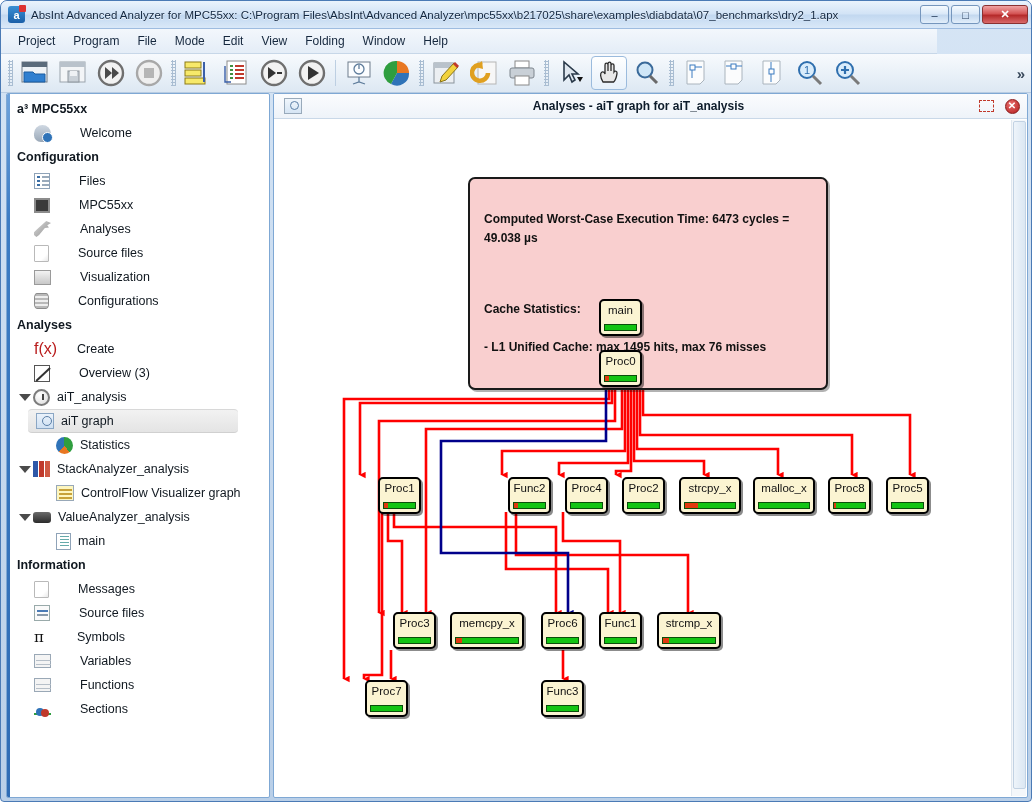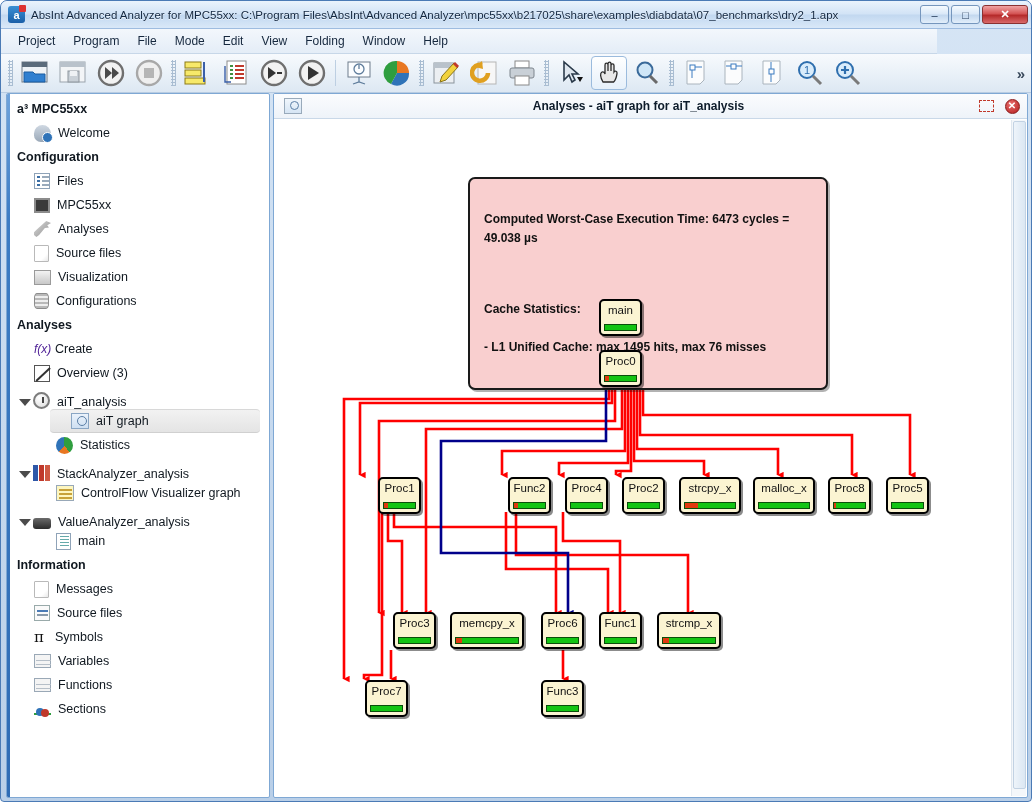--- a/index.html
+++ b/index.html
@@ -109,51 +109,51 @@
     background:#fff; padding-top:3px;
     overflow:hidden;
   }
   .tree-row {
     display:flex; align-items:center; height:24px; padding-left:6px;
     font-size:12.5px; color:#101820; white-space:nowrap;
   }
   .tree-row.selected {
     background: linear-gradient(180deg,#f2f2f2,#e4e4e4);
     border-top:1px solid #d8d8d8; border-bottom:1px solid #d0d0d0;
-    margin-left:40px; width:210px; padding-left:21px; border-radius:4px;
+    margin-left:18px; width:210px; padding-left:8px; border-radius:4px;
   }
   .tree-row.header { font-weight:bold; font-size:12.5px; padding-left:7px;}
   .twisty {
     width:13px;height:13px;flex:none;margin-right:2px;position:relative;
   }
   .twisty::after{
     content:"";position:absolute;left:1px;top:3px;
     border-left:6px solid transparent;border-right:6px solid transparent;
     border-top:7px solid #4b4b4b;
   }
   .ico {
     width:19px;height:17px;flex:none;margin-right:7px;position:relative;
     display:inline-block;
   }
   .lbl { overflow:hidden; text-overflow:ellipsis; }
-  .indent1 { padding-left: 24px; }
+  .indent1 { padding-left: 24px; gap: 22px; }
   .indent2 { padding-left: 46px; }
-  .indent-tw { padding-left: 8px; align-items: flex-end; }
+  .indent-tw { padding-left: 8px; }
 
   
   .ic-page { border:1px solid #b9b9b9;background:linear-gradient(135deg,#fff 70%,#e8e8e8);border-radius:1px;width:15px;height:17px;}
   .ic-list { border:1px solid #8fa3b8;background:#fff;width:16px;height:16px;}
   .ic-list::before{content:"";position:absolute;left:2px;top:2px;width:3px;height:2px;background:#3b6ea5;box-shadow:0 4px 0 #3b6ea5,0 8px 0 #3b6ea5;}
   .ic-list::after{content:"";position:absolute;left:7px;top:2px;width:7px;height:2px;background:#9ab;box-shadow:0 4px 0 #9ab,0 8px 0 #9ab;}
   .ic-chip{width:16px;height:15px;background:#3a3a3a;border:2px solid #8c8c8c;}
   .ic-wrench{width:17px;height:16px;background:linear-gradient(135deg,#dcdcdc,#8d8d8d);
     clip-path: polygon(0% 70%,18% 52%,62% 10%,72% 0%,100% 12%,78% 26%,88% 40%,64% 44%,30% 88%,14% 100%,0% 88%);}
   .ic-vis{width:17px;height:15px;background:linear-gradient(180deg,#f3f3f3,#c8c8c8);border:1px solid #9a9a9a;}
   .ic-db{width:15px;height:16px;background:repeating-linear-gradient(180deg,#b9b9b9 0 2px,#efefef 2px 4px);border:1px solid #8c8c8c;border-radius:3px/5px;}
-  .ic-fx{font-style:italic;font-size:12px;color:#4c1d95;width:21px;}
+  .ic-fx{font-size:16px;color:#b91c1c;width:21px;}
   .ic-overview{width:16px;height:17px;background:#fff;border:1px solid #555;}
   .ic-overview::after{content:"";position:absolute;left:1px;top:14px;width:19px;height:1.5px;background:#333;transform:rotate(-43deg);transform-origin:left;}
   .ic-clock{width:17px;height:17px;border:2px solid #7c7c7c;border-radius:50%;background:radial-gradient(circle at 35% 30%,#fff,#dcdcdc);}
   .ic-clock::after{content:"";position:absolute;left:7px;top:3px;width:1.5px;height:6px;background:#444;}
   .ic-aitg{width:18px;height:16px;border:1px solid #8aa6c4;background:linear-gradient(180deg,#eaf2fb,#cfe0f2);}
   .ic-aitg::after{content:"";position:absolute;left:5px;top:2px;width:8px;height:8px;border:1.5px solid #5b7fa6;border-radius:50%;}
   .ic-pie{width:17px;height:17px;border-radius:50%;
     background: conic-gradient(#2f9e3f 0 40%, #e87722 40% 62%, #2f73b8 62% 100%);}
   .ic-bars{width:17px;height:16px;position:relative;}
   .ic-bars::before{content:"";position:absolute;left:0;bottom:0;width:5px;height:16px;background:#2e58a8;}

